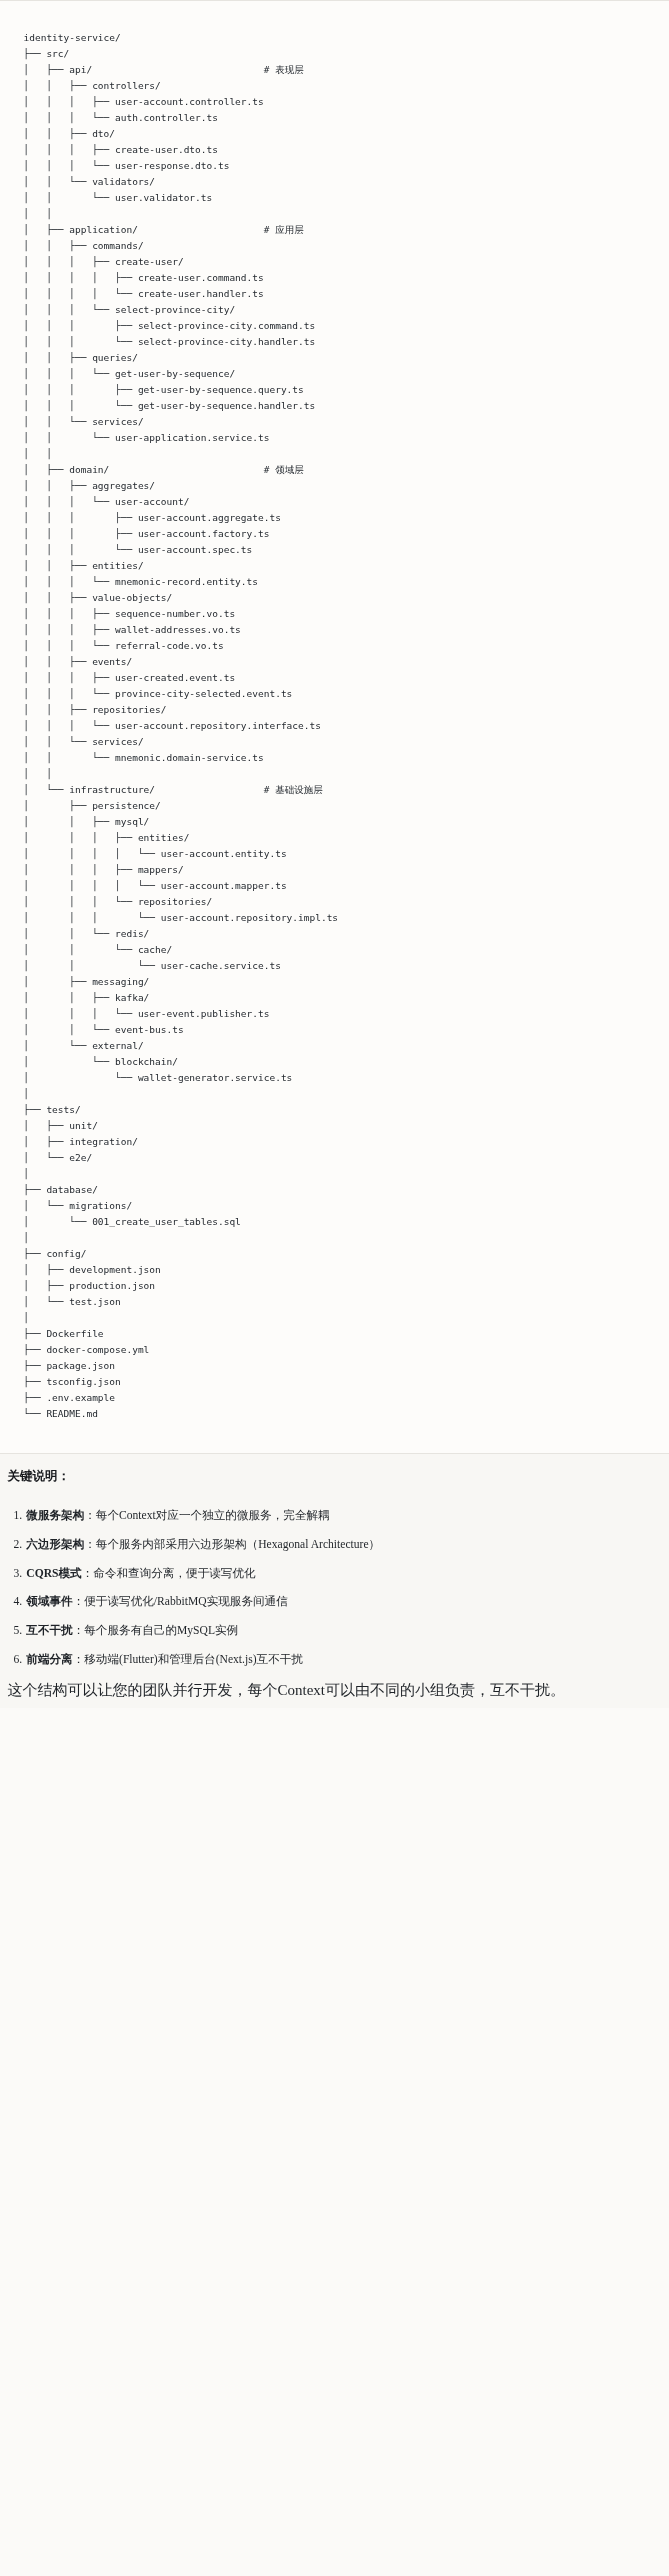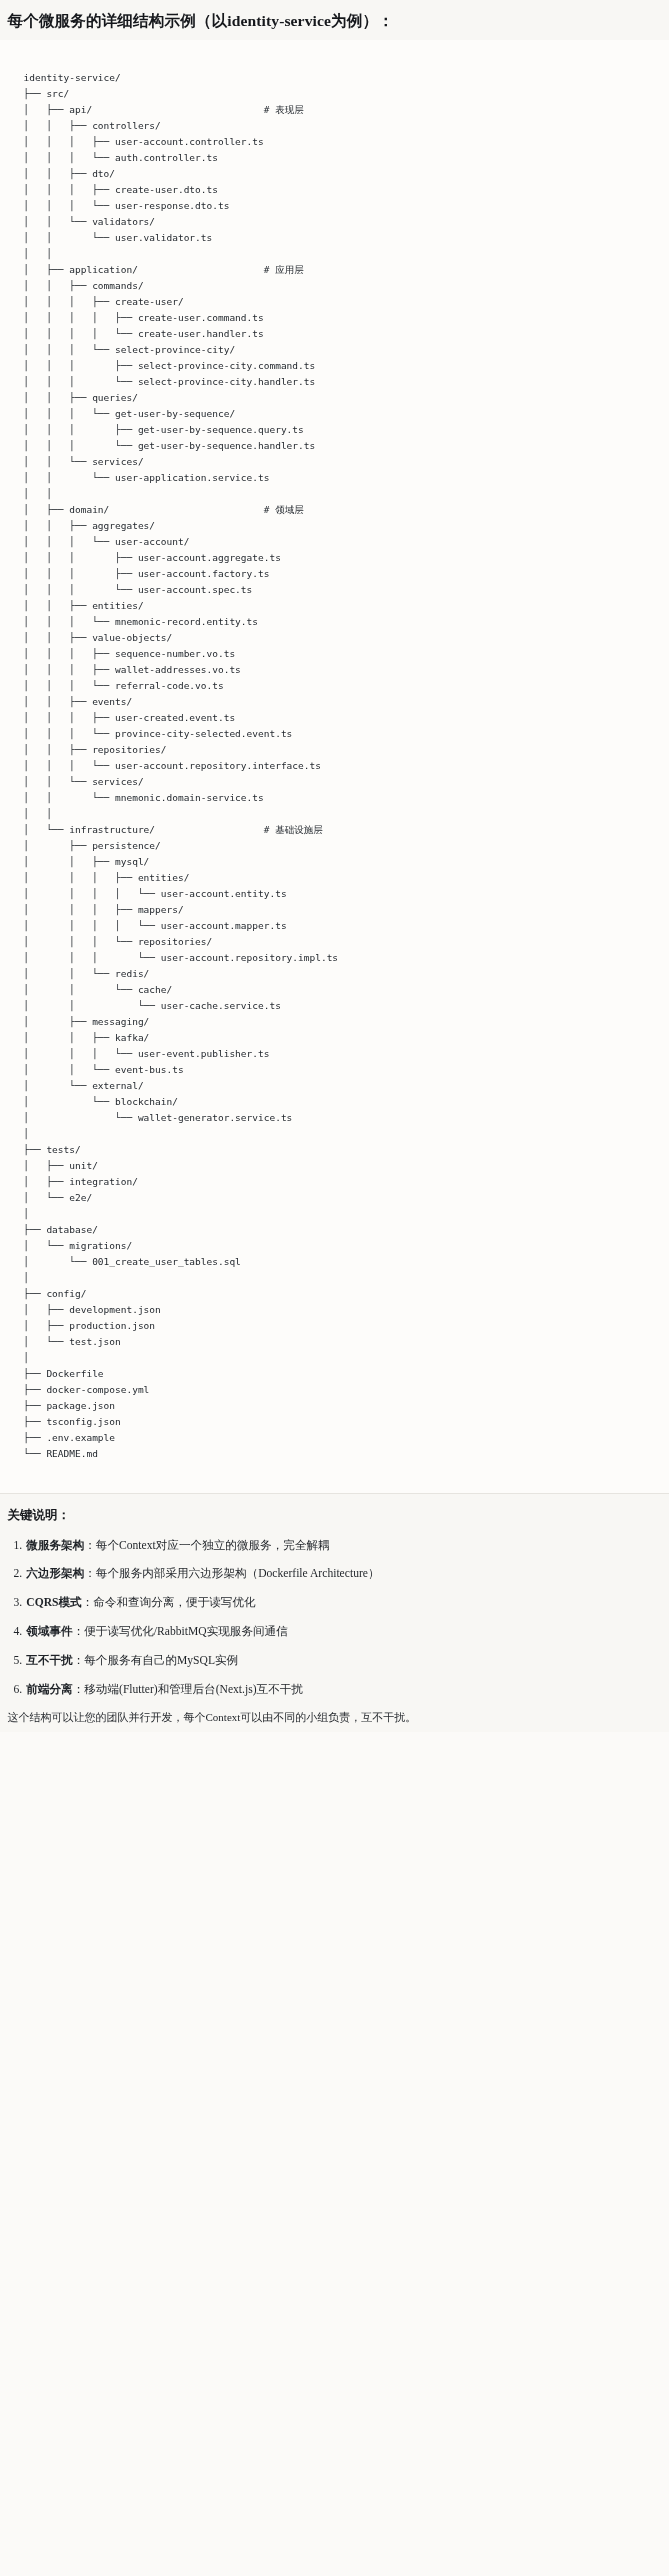--- a/index.html
+++ b/index.html
@@ -59,55 +59,52 @@
   
   .notes-block {
     background: #f8f7f4;
     padding: 13.8px 7.5px 6.3px 7.5px;
   }
   .notes-heading {
     font-family: "Liberation Serif", serif;
     font-weight: bold;
     font-size: 12.5px;
     line-height: 1.3;
-    margin: 0 0 14px 0;
+    margin: 0 0 24px 0;
     color: #16181c;
   }
   ol.notes {
     margin: 0;
     padding: 0 0 0 17.5px;
     font-family: "Liberation Serif", serif;
     font-size: 11.6px;
     line-height: 1.45;
     color: #1f2328;
   }
   ol.notes li {
     margin: 4px 0 12px 0;
     padding-left: 1.3px;
   }
   ol.notes li:last-child { margin-bottom: 10.6px; }
   .note-term {
     font-weight: bold;
   }
   .closing {
     font-family: "Liberation Serif", serif;
-    font-size: 11px;
+    font-size: 15px;
     line-height: 1.5;
     margin: 7.5px 0 0 0;
     color: #1f2328;
   }
 </style>
 </head>
 <body>
 
 <div class="page">
 
-  <div class="title-block">
-    <h2 class="page-title">每个微服务的详细结构示例（以identity-service为例）：</h2>
-  </div>
 
   <div class="rule"></div>
 
   <div class="tree-block">
     <pre class="tree" id="tree-pre">identity-service/
 ├── src/
 │   ├── api/                              # 表现层
 │   │   ├── controllers/
 │   │   │   ├── user-account.controller.ts
 │   │   │   └── auth.controller.ts
@@ -193,21 +190,21 @@
 ├── .env.example
 └── README.md</pre>
   </div>
 
   <div class="rule"></div>
 
   <div class="notes-block">
     <h3 class="notes-heading">关键说明：</h3>
     <ol class="notes" id="notes-list">
         <li><span class="note-term">微服务架构</span><span>：每个Context对应一个独立的微服务，完全解耦</span></li>
-        <li><span class="note-term">六边形架构</span><span>：每个服务内部采用六边形架构（Dockerfile Architecture）</span></li>
+        <li><span class="note-term">六边形架构</span><span>：每个服务内部采用六边形架构（Hexagonal Architecture）</span></li>
         <li><span class="note-term">CQRS模式</span><span>：命令和查询分离，便于读写优化</span></li>
         <li><span class="note-term">领域事件</span><span>：便于读写优化/RabbitMQ实现服务间通信</span></li>
         <li><span class="note-term">互不干扰</span><span>：每个服务有自己的MySQL实例</span></li>
         <li><span class="note-term">前端分离</span><span>：移动端(Flutter)和管理后台(Next.js)互不干扰</span></li>
       </ol>
     <p class="closing">这个结构可以让您的团队并行开发，每个Context可以由不同的小组负责，互不干扰。</p>
   </div>
 
 </div>
 

